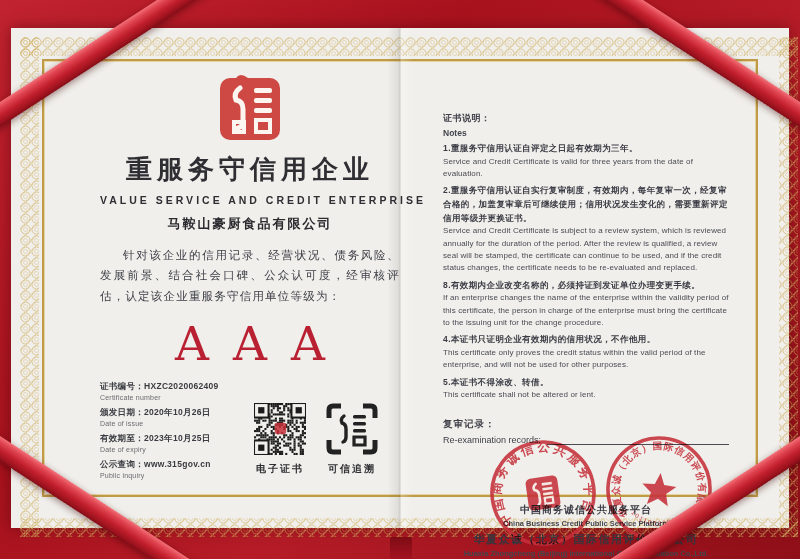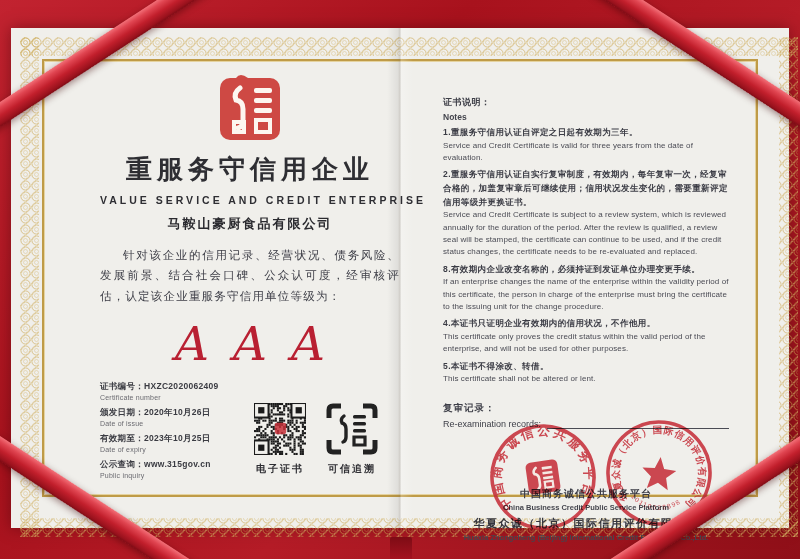--- a/index.html
+++ b/index.html
@@ -49,34 +49,34 @@
   .cert-sub   { font-size:10.5px; font-weight:bold; letter-spacing:3px; margin-top:7px; color:#2e2e33; white-space:nowrap; }
   .company    { font-size:13px; font-weight:bold; letter-spacing:2px; margin-top:9px; color:#2a2a2f; }
   .address    { font-size:8.5px; font-weight:bold; letter-spacing:1px; margin-top:8px; color:#3a3b42; }
   .para {
     margin-top:12px; font-size:11.5px; line-height:1.78; letter-spacing:1.2px;
     text-align:justify; text-indent:2em; color:#3c3d46; font-weight:400;
   }
   .rating {
     font-family:"DejaVu Serif","Liberation Serif",serif;
     font-size:47px; color:#b92032; letter-spacing:24px; text-indent:24px;
-    margin-top:10px; font-weight:500;font-style:italic;
+    margin-top:10px; font-weight:500;
   }
   .bottom-row { display:flex; margin-top:10px; text-align:left; }
   .fields { width:152px; }
   .field { margin-bottom:6px; }
   .field .row { font-size:8.5px; font-weight:bold; color:#3a3b42; letter-spacing:.3px; }
   .field .sub { font-size:7px; color:#6a6a70; margin-top:1px; letter-spacing:.2px; }
   .codes { display:flex; gap:20px; margin-top:22px; margin-left:2px; }
   .code-block { text-align:center; }
   .code-art { width:52px; height:52px; display:block; }
   .code-label { font-size:10px; font-weight:bold; letter-spacing:2px; margin-top:7px; color:#2e2e33; }
   
   .page-right {
-    position:absolute; left:432px; top:68px; width:286px; z-index:2; color:#3e3f48;
+    position:absolute; left:432px; top:84px; width:286px; z-index:2; color:#3e3f48;
   }
   .notes-zh-title { font-size:9px; font-weight:bold; letter-spacing:.5px; }
   .notes-en-title { font-size:8.5px; font-weight:bold; margin-top:3px; color:#44454d; }
   .note { margin-top:4px; }
   .note .zh { font-size:8.5px; font-weight:bold; line-height:1.6; letter-spacing:.4px; color:#3b3c45; }
   .note .en { font-size:8px; line-height:1.55; color:#4a4b54; letter-spacing:.1px; }
   .review { margin-top:16px; }
   .review .zh { font-size:9.5px; font-weight:bold; letter-spacing:1px; }
   .review .en { font-size:9px; font-weight:normal; display:flex; align-items:flex-end; margin-top:3px; color:#3e3f48; }
   .review .line { flex:1; border-bottom:1.5px solid #4a4b54; margin-left:6px; height:11px; }

